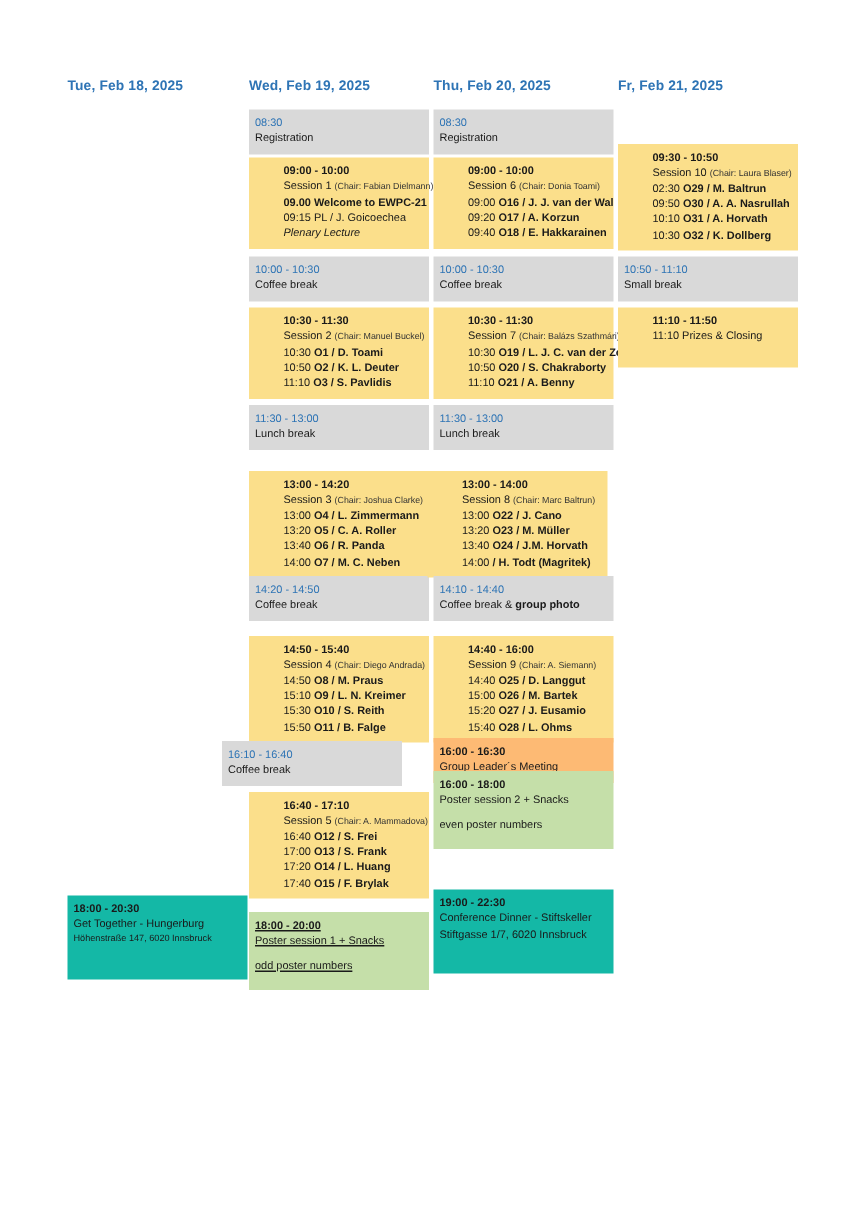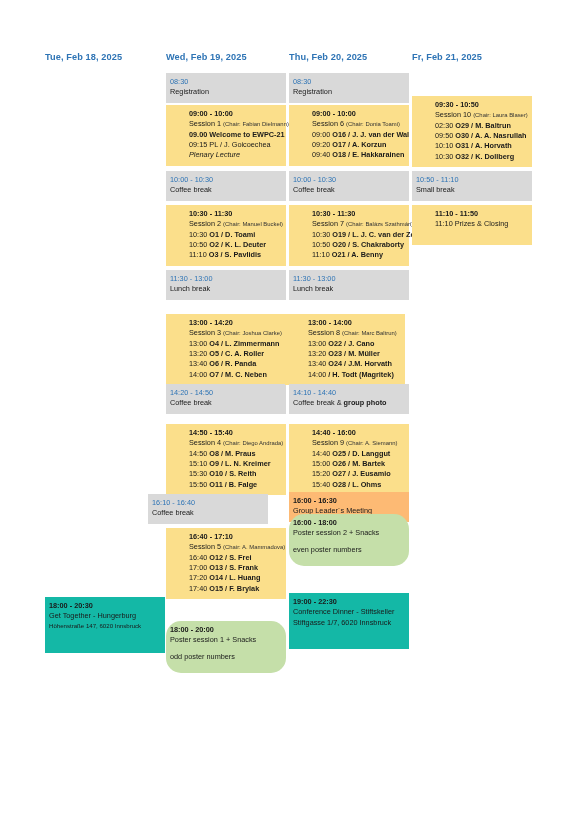--- a/index.html
+++ b/index.html
@@ -43,21 +43,21 @@
   }
   .block .time {
     font-weight: bold;
     font-size: 7.3px;
     color: #1a1a1a;
     white-space: nowrap;
   }
   .block.grey { background: #d9d9d9; }
   .block.grey .time { color: #2e74b5; font-weight: normal; }
   .block.yellow { background: #fbdf8b; padding-left: 23px; }
-  .block.green  { background: #c5dfa9; border-radius: 15px; }
+  .block.green  { background: #c5dfa9; }
   .block.blue   { background: #fdba74; }
   .block.peach  { background: #14b8a6; }
 
   .line { white-space: nowrap; }
   .line.bold { font-weight: bold; }
   .line.small { font-size: 6.1px; }
   .line.italic { font-style: italic; }
   .line.chairline { white-space: nowrap; }
   .chair {
     font-size: 5.9px;
@@ -128,21 +128,21 @@
       <div class="line">Coffee break</div>
     </div>
     <div class="block yellow" style="left: 166px; top: 528px; min-height: 62px;">
       <div class="time">16:40 - 17:10</div>
       <div class="line chairline"><span>Session 5 </span><span class="chair">(Chair: A. Mammadova)</span></div>
       <div class="line"><span>16:40 </span><span class="talk-num">O12 / S. Frei</span></div>
       <div class="line"><span>17:00 </span><span class="talk-num">O13 / S. Frank</span></div>
       <div class="line"><span>17:20 </span><span class="talk-num">O14 / L. Huang</span></div>
       <div class="line"><span>17:40 </span><span class="talk-num">O15 / F. Brylak</span></div>
     </div>
-    <div class="block green" style="left: 166px; top: 621px; min-height: 52px;">
+    <div class="block green" style="left: 166px; top: 608px; min-height: 52px; text-decoration: underline;">
       <div class="time">18:00 - 20:00</div>
       <div class="line">Poster session 1 + Snacks</div>
       <div class="spacer"></div>
       <div class="line">odd poster numbers</div>
     </div>
     <div class="day-header" style="left: 289px;">Thu, Feb 20, 2025</div>
     <div class="block grey" style="left: 289px; top: 73px; min-height: 27px;">
       <div class="time">08:30</div>
       <div class="line">Registration</div>
     </div>

